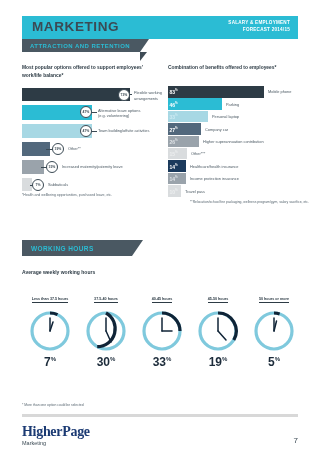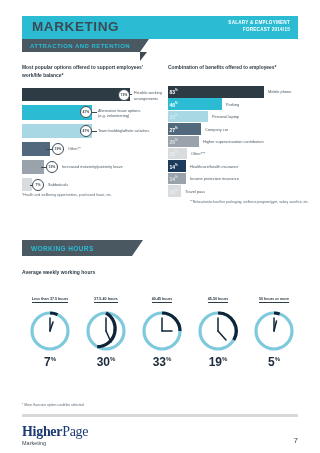--- a/index.html
+++ b/index.html
@@ -137,21 +137,21 @@
   .footer-rule {
     position: absolute; left: 22px; top: 414px;
     width: 276px; height: 3px; background: #d8d8d8;
   }
   .logo {
     position: absolute; left: 22px; top: 424px;
     font-family: "Liberation Serif", serif;
     font-size: 14px; color: #1b3a73; letter-spacing: -.3px;
   }
   .logo .bold { font-weight: bold; }
-  .logo .light { font-weight: normal; }
+  .logo .light { font-weight: bold; }
   .logo-sub {
     position: absolute; left: 22px; top: 440px;
     font-size: 5.5px; color: #3b4a54;
   }
   .page-num {
     position: absolute; right: 22px; top: 436px;
     font-size: 8px; color: #3b4a54;
   }
 </style>
 </head>

